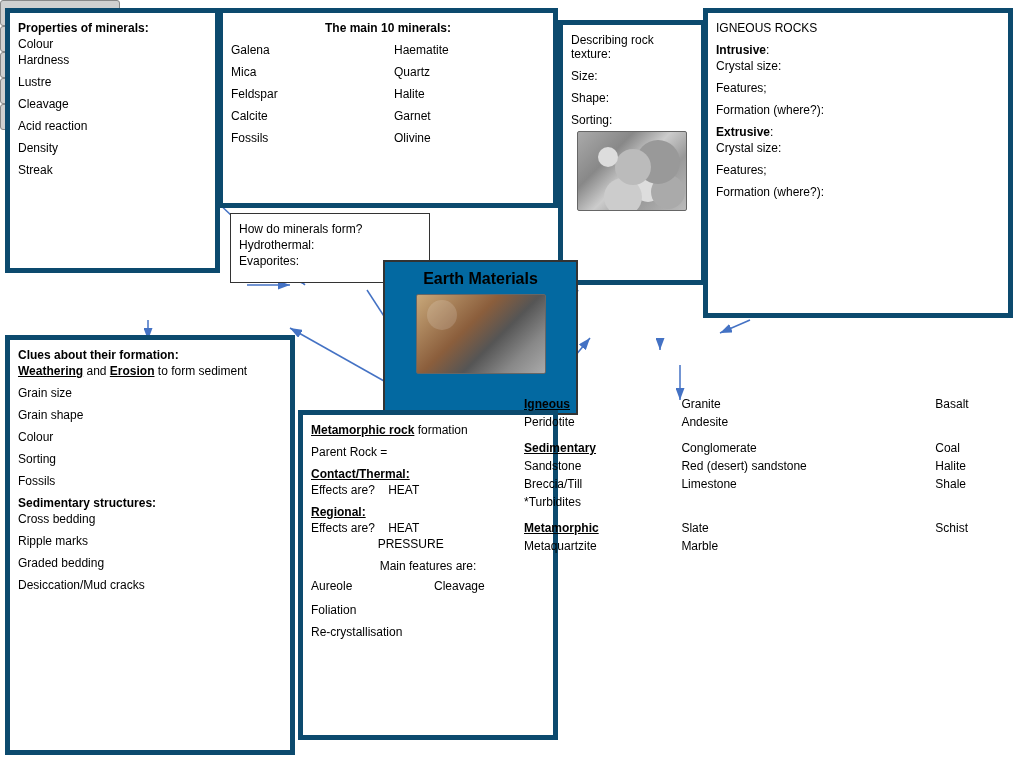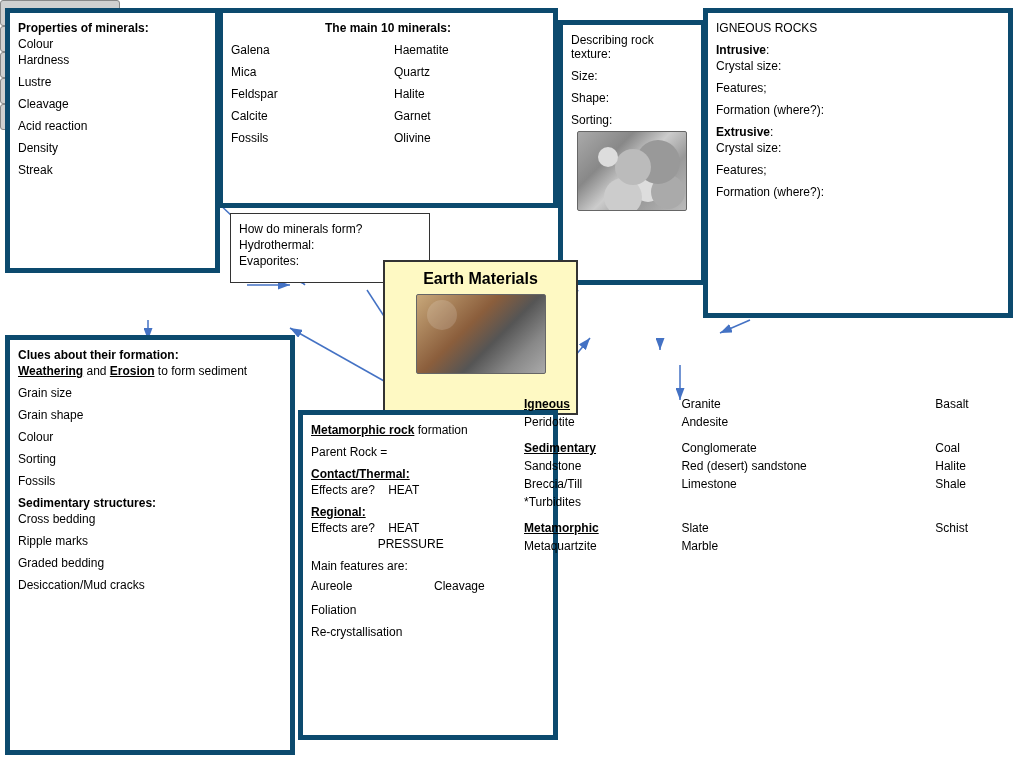--- a/index.html
+++ b/index.html
@@ -29,21 +29,21 @@
     .box-gray {
       background: #d0d0d0;
       border: 1px solid #888;
       padding: 5px 10px;
       border-radius: 3px;
     }
 
     .center-box {
       position: absolute;
       border: 2px solid #333;
-      background: #fef9c3;
+      background: #0369a1;
       padding: 8px;
       text-align: center;
     }
 
     .bold { font-weight: bold; }
     .underline { text-decoration: underline; }
 
     
     #minerals-props {
       left: 5px;
@@ -391,21 +391,21 @@
     <div class="section-gap"></div>
     <div class="line-item">Parent Rock =</div>
     <div class="section-gap"></div>
     <div class="bold underline line-item">Contact/Thermal:</div>
     <div class="line-item">Effects are?&nbsp;&nbsp;&nbsp;&nbsp;HEAT</div>
     <div class="section-gap"></div>
     <div class="bold underline line-item">Regional:</div>
     <div class="line-item">Effects are?&nbsp;&nbsp;&nbsp;&nbsp;HEAT</div>
     <div class="line-item">&nbsp;&nbsp;&nbsp;&nbsp;&nbsp;&nbsp;&nbsp;&nbsp;&nbsp;&nbsp;&nbsp;&nbsp;&nbsp;&nbsp;&nbsp;&nbsp;&nbsp;&nbsp;&nbsp;&nbsp;PRESSURE</div>
     <div class="section-gap"></div>
-    <div class="line-item" style="text-align:left;">Main features are:</div>
+    <div class="line-item" style="text-align:center;">Main features are:</div>
     <div class="two-col" style="margin-top:4px;">
       <div class="col">
         <div class="line-item">Aureole</div>
       </div>
       <div class="col">
         <div class="line-item">Cleavage</div>
       </div>
     </div>
     <div class="section-gap"></div>
     <div class="line-item">Foliation</div>

